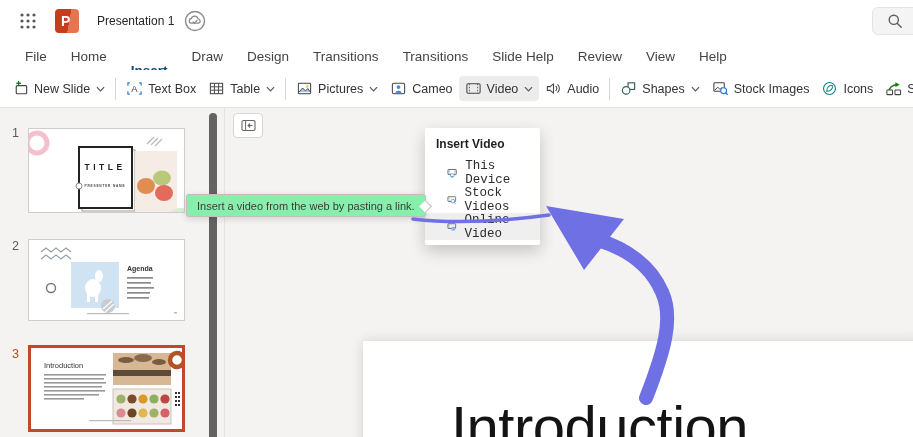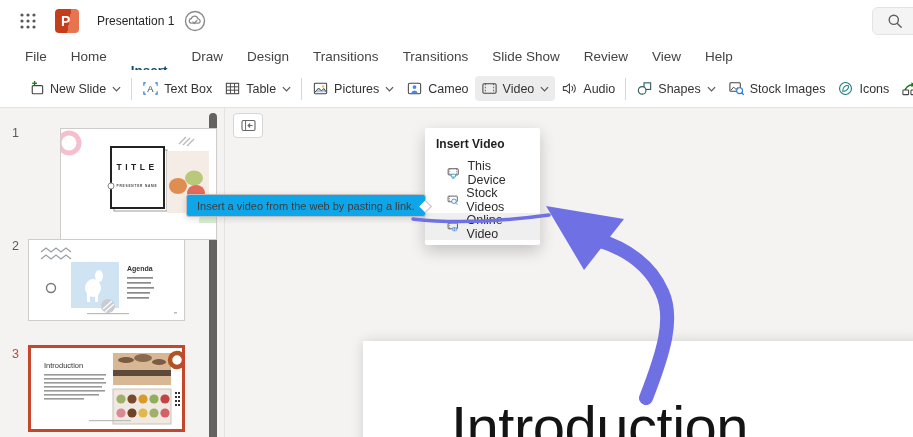--- a/index.html
+++ b/index.html
@@ -19,21 +19,21 @@
     border:1px solid #e3e3e3; border-radius:6px; display:flex; align-items:center; padding-left:14px; }
 
   
   .menubar { position:absolute; top:42px; left:0; right:0; height:28px; display:flex; align-items:center; padding-left:13px; background:#fff; }
   .menu-item { position:relative; padding:4px 12px; font-size:13.5px; color:#444; cursor:pointer; white-space:nowrap;text-align:right; }
   .menu-item.active { color:#0c4a6e; font-weight:700;margin-top:28px; }
   .menu-item.active::after { content:""; position:absolute; left:11px; right:11px; bottom:-3px; height:2.5px; background:#B7472A; border-radius:2px; }
 
   
   .toolbar { position:absolute; top:70px; left:0; right:0; height:38px; background:#fff; display:flex; align-items:center;
-    padding:0 22px; border-bottom:1px solid #e4e2e0; white-space:nowrap; overflow:hidden; }
+    padding:0 6px; border-bottom:1px solid #e4e2e0; white-space:nowrap; overflow:hidden; }
   .tb-item { display:flex; align-items:center; gap:5px; padding:4px 6px; font-size:12.5px; color:#333; border-radius:4px; cursor:pointer; flex:0 0 auto; }
   .tb-item.active { background:#ececec; }
   .tb-sep { width:1px; height:22px; background:#d9d7d5; margin:0 4px; flex:0 0 auto; }
   .chev { margin-left:1px; display:flex; align-items:center; }
 
   
   .content { position:absolute; top:108px; left:0; right:0; bottom:0; background:#f4f3f1; }
   .panel-divider { position:absolute; left:224px; top:0; bottom:0; width:1px; background:#e5e3e1; }
   .vscrollbar { position:absolute; left:209px; top:5px; width:8px; height:330px; background:#636363; border-radius:4px; cursor:pointer; }
   .collapse-btn { position:absolute; left:233px; top:5px; width:30px; height:25px; background:#fff;
@@ -46,26 +46,26 @@
 
   
   .canvas { position:absolute; left:363px; top:233px; width:560px; height:214px; background:#fff;
     box-shadow:0 0 12px rgba(0,0,0,.14); }
   .slide-title { position:absolute; left:88px; top:52px; font-size:58px; letter-spacing:-0.5px; color:#141414; white-space:nowrap; cursor:text; }
 
   
   .dropdown { position:absolute; left:425px; top:109px; width:115px; background:#fff; border-radius:2px;
     box-shadow:0 6px 16px rgba(0,0,0,.20); padding-bottom:5px; z-index:30;margin-top:19px; }
   .dd-header { font-size:12px; font-weight:700; color:#1f1f1f; padding:9px 11px 8px; }
-  .dd-item { display:flex; align-items:center; gap:8px; height:27px; padding:0 22px; font-size:12.5px; color:#2c2c2c; cursor:pointer; }
+  .dd-item { display:flex; align-items:center; gap:8px; height:27px; padding:0 22px; font-size:12.5px; color:#2c2c2c; cursor:pointer;font-family:Liberation Mono, monospace; }
   .dd-item.highlighted { background:#efefef; }
 
   
   .tooltip { position:absolute; left:186px; top:194px; height:23px; padding:0 10px; display:flex; align-items:center;
-    background:#0ea5e9; border:1px solid #bfbfbf; border-radius:3px; font-size:11px; color:#3d3d3d;
+    background:#86efac; border:1px solid #bfbfbf; border-radius:3px; font-size:11px; color:#3d3d3d;
     box-shadow:0 2px 6px rgba(0,0,0,.14); z-index:40; white-space:nowrap; }
   .tooltip::after { content:""; position:absolute; right:-5px; top:7px; width:8px; height:8px; background:#fff;
     border-top:1px solid #bfbfbf; border-right:1px solid #bfbfbf; transform:rotate(45deg); }
 
   .annotation { position:absolute; inset:0; z-index:50; pointer-events:none; }
 </style>
 </head>
 <body>
 
 <div id="app">
@@ -104,21 +104,21 @@
   </div>
 
   <div class="menubar">
     <div class="menu-item">File</div>
     <div class="menu-item">Home</div>
     <div class="menu-item active">Insert</div>
     <div class="menu-item">Draw</div>
     <div class="menu-item">Design</div>
     <div class="menu-item">Transitions</div>
     <div class="menu-item">Transitions</div>
-    <div class="menu-item">Slide Show</div>
+    <div class="menu-item">Slide Help</div>
     <div class="menu-item">Review</div>
     <div class="menu-item">View</div>
     <div class="menu-item">Help</div>
   </div>
 
   <div class="toolbar">
 
     <div class="tb-item">
       <svg width="17" height="17" viewBox="0 0 18 18">
         <rect x="4.5" y="6" width="11" height="8.5" rx="1" fill="none" stroke="#444" stroke-width="1.2"></rect>
@@ -258,21 +258,21 @@
     <div class="panel-divider"></div>
     <div class="collapse-btn">
       <svg width="15" height="13" viewBox="0 0 15 13">
         <rect x="1" y="1.5" width="13" height="10" rx="1.5" fill="none" stroke="#666" stroke-width="1.1"></rect>
         <line x1="4.6" y1="1.5" x2="4.6" y2="11.5" stroke="#666" stroke-width="1"></line>
         <path d="M11.5,6.5 h-4.2 m1.8,-2 l-2,2 l2,2" fill="none" stroke="#666" stroke-width="1.1"></path>
       </svg>
     </div>
 
     <div class="slide-num" style="left:12px; top:18px;">1</div>
-    <div class="thumb" style="left:28px; top:20px; width:157px; height:112px;margin-left:32px;">
+    <div class="thumb" style="left:28px; top:20px; width:157px; height:85px;">
       <svg width="155" height="94" viewBox="0 0 155 94">
         <circle cx="8" cy="14" r="10" fill="none" stroke="#f5bfce" stroke-width="5"></circle>
         <g stroke="#b9b9b9" stroke-width="1.2">
           <line x1="118" y1="15" x2="125" y2="8"></line>
             <line x1="122" y1="16" x2="129" y2="9"></line>
             <line x1="126" y1="17" x2="133" y2="10"></line>
         </g>
         <rect x="50" y="18" width="53" height="61" fill="none" stroke="#9a9a9a" stroke-width="1" transform="translate(3,3)"></rect>
         <rect x="50" y="18" width="53" height="61" fill="#ffffff" stroke="#222" stroke-width="2"></rect>
         <text x="76" y="41" font-size="8.5" letter-spacing="3.5" text-anchor="middle" fill="#222" font-family="Liberation Sans,sans-serif" font-weight="bold">TITLE</text>

